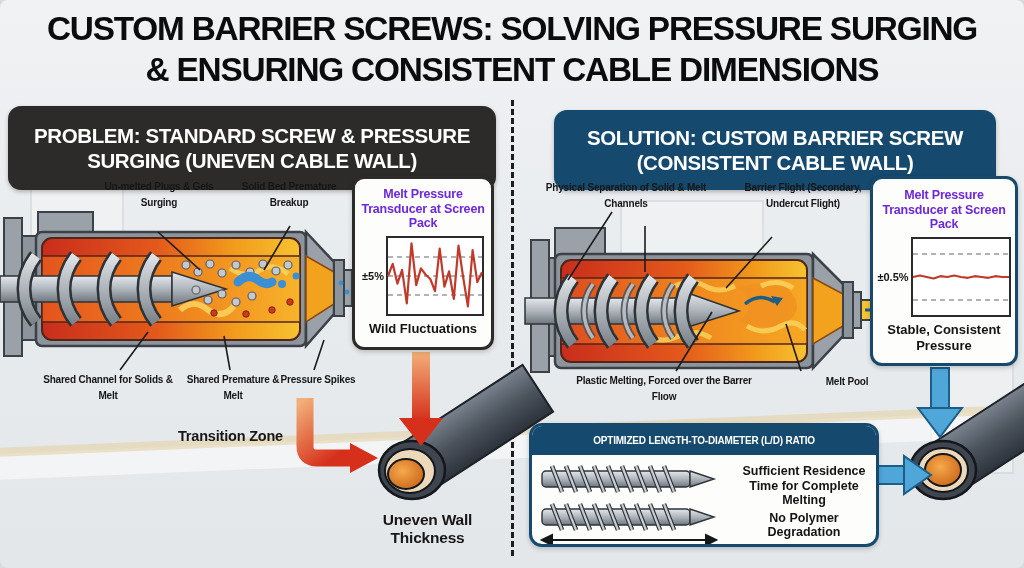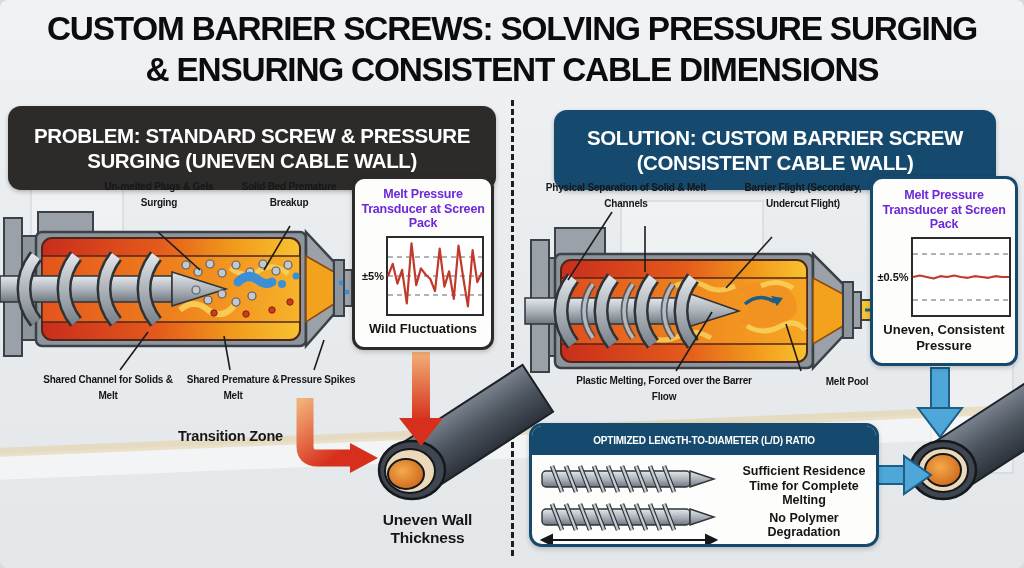--- a/index.html
+++ b/index.html
@@ -358,21 +358,21 @@
   <div class="gauge gauge-solution">
     <div class="gauge-title">Melt Pressure Transducer at Screen Pack</div>
     <div class="gauge-row">
       <span class="gauge-tol">±0.5%</span>
       <svg class="gauge-chart" style="position:static;" width="96" height="76" viewBox="0 0 96 76">
         <line x1="0" y1="15" x2="96" y2="15" stroke="#999" stroke-width="1.3" stroke-dasharray="5,4"></line>
         <line x1="0" y1="61" x2="96" y2="61" stroke="#999" stroke-width="1.3" stroke-dasharray="5,4"></line>
         <polyline fill="none" stroke="#c0392b" stroke-width="2.2" stroke-linejoin="round" points="0.0,38.0 6.9,36.5 13.7,38.0 20.6,39.5 27.4,37.2 34.3,38.0 41.1,36.5 48.0,38.0 54.9,38.8 61.7,37.2 68.6,38.0 75.4,38.8 82.3,37.2 89.1,38.0 96.0,38.0"></polyline>
       </svg>
     </div>
-    <div class="gauge-caption">Uneven, Consistent Pressure</div>
+    <div class="gauge-caption">Stable, Consistent Pressure</div>
   </div>
 
   <div class="ldbox">
     <div class="ldbox-header">OPTIMIZED LENGTH-TO-DIAMETER (L/D) RATIO</div>
     <div class="ldbox-body">
       <svg style="position:static;" width="198" height="90" viewBox="0 0 198 90">
         <defs>
           <linearGradient id="ldShaft" x1="0" y1="0" x2="0" y2="1">
             <stop offset="0" stop-color="#e4e8ec"></stop>
               <stop offset="0.55" stop-color="#a8afb6"></stop>

